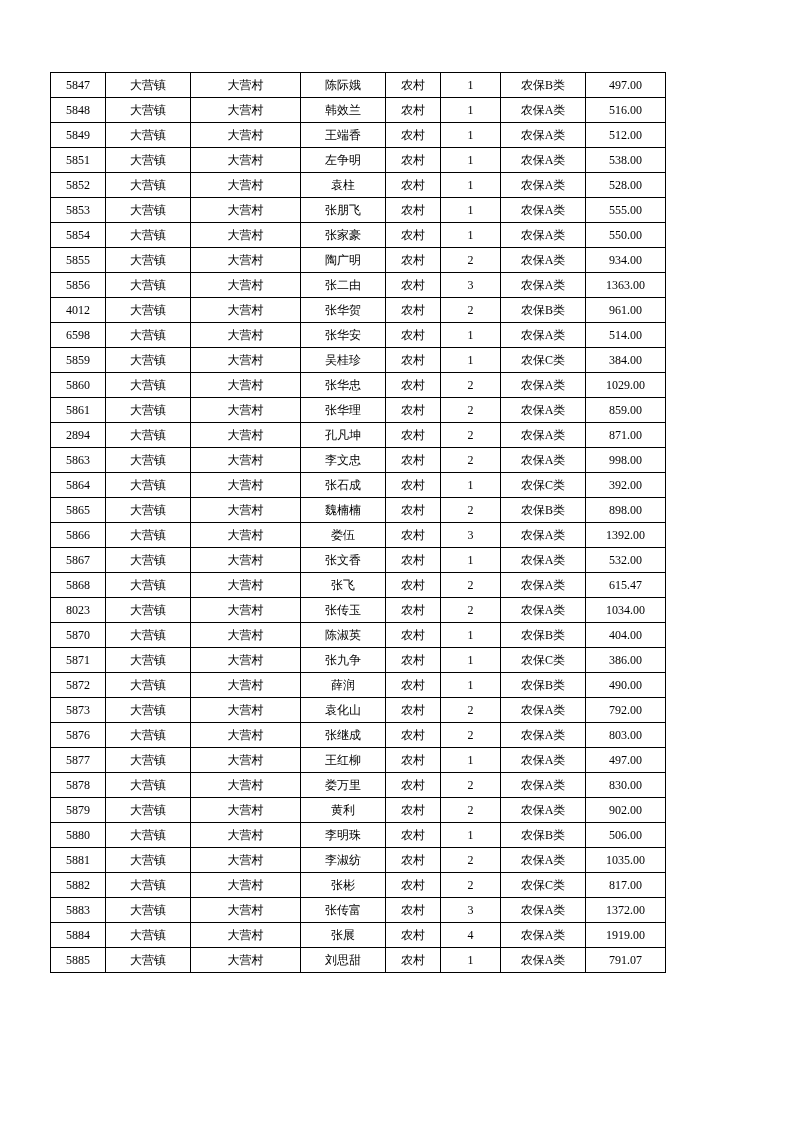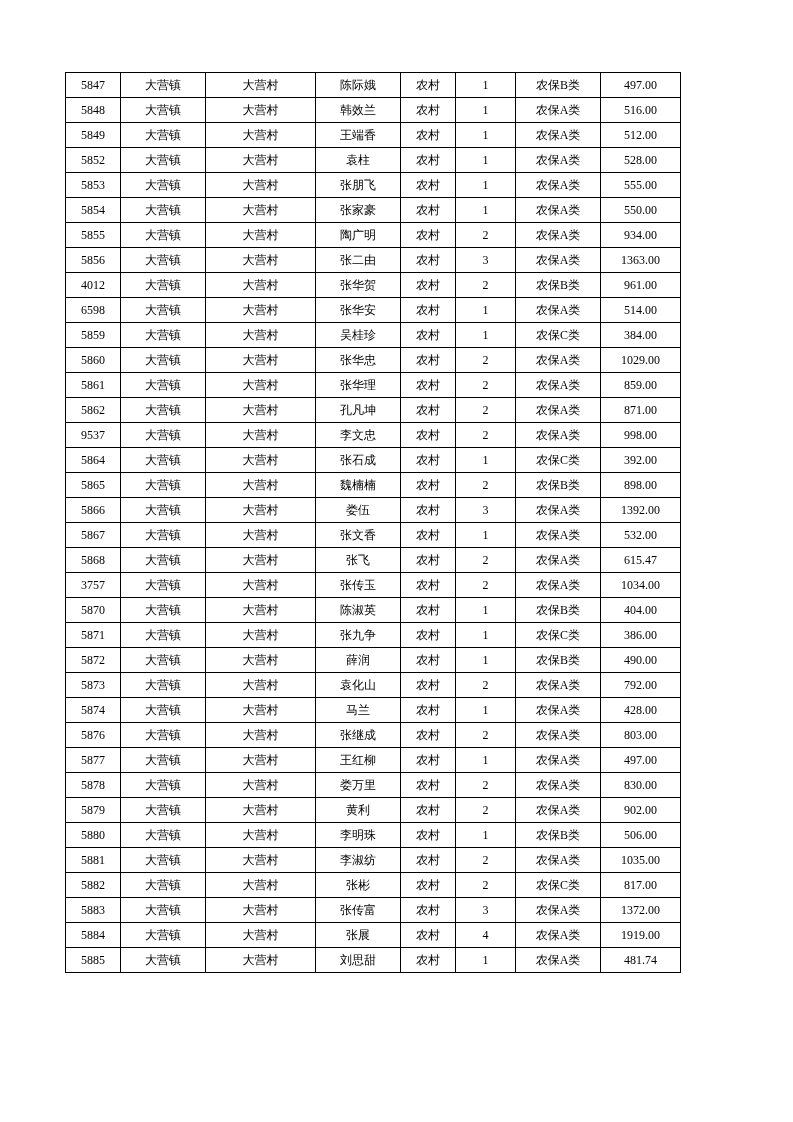--- a/index.html
+++ b/index.html
@@ -15,21 +15,21 @@
   }
   .page {
     position: relative;
     width: 793px;
     height: 1122px;
     background: #ffffff;
     overflow: hidden;
   }
   table.roster {
     position: absolute;
-    left: 65px;
+    left: 50px;
     top: 72px;
     border-collapse: collapse;
     table-layout: fixed;
   }
   table.roster td {
     border: 1px solid #000000;
     height: 24px;
     font-size: 12px;
     line-height: 24px;
     text-align: center;
@@ -86,20 +86,30 @@
           <td>5849</td>
           <td>大营镇</td>
           <td>大营村</td>
           <td>王端香</td>
           <td>农村</td>
           <td>1</td>
           <td>农保A类</td>
           <td>512.00</td>
         </tr>
         <tr>
+          <td>5851</td>
+          <td>大营镇</td>
+          <td>大营村</td>
+          <td>左争明</td>
+          <td>农村</td>
+          <td>1</td>
+          <td>农保A类</td>
+          <td>538.00</td>
+        </tr>
+        <tr>
           <td>5852</td>
           <td>大营镇</td>
           <td>大营村</td>
           <td>袁柱</td>
           <td>农村</td>
           <td>1</td>
           <td>农保A类</td>
           <td>528.00</td>
         </tr>
         <tr>
@@ -186,31 +196,31 @@
           <td>5861</td>
           <td>大营镇</td>
           <td>大营村</td>
           <td>张华理</td>
           <td>农村</td>
           <td>2</td>
           <td>农保A类</td>
           <td>859.00</td>
         </tr>
         <tr>
-          <td>5862</td>
+          <td>2894</td>
           <td>大营镇</td>
           <td>大营村</td>
           <td>孔凡坤</td>
           <td>农村</td>
           <td>2</td>
           <td>农保A类</td>
           <td>871.00</td>
         </tr>
         <tr>
-          <td>9537</td>
+          <td>5863</td>
           <td>大营镇</td>
           <td>大营村</td>
           <td>李文忠</td>
           <td>农村</td>
           <td>2</td>
           <td>农保A类</td>
           <td>998.00</td>
         </tr>
         <tr>
           <td>5864</td>
@@ -256,21 +266,21 @@
           <td>5868</td>
           <td>大营镇</td>
           <td>大营村</td>
           <td>张飞</td>
           <td>农村</td>
           <td>2</td>
           <td>农保A类</td>
           <td>615.47</td>
         </tr>
         <tr>
-          <td>3757</td>
+          <td>8023</td>
           <td>大营镇</td>
           <td>大营村</td>
           <td>张传玉</td>
           <td>农村</td>
           <td>2</td>
           <td>农保A类</td>
           <td>1034.00</td>
         </tr>
         <tr>
           <td>5870</td>
@@ -306,30 +316,20 @@
           <td>5873</td>
           <td>大营镇</td>
           <td>大营村</td>
           <td>袁化山</td>
           <td>农村</td>
           <td>2</td>
           <td>农保A类</td>
           <td>792.00</td>
         </tr>
         <tr>
-          <td>5874</td>
-          <td>大营镇</td>
-          <td>大营村</td>
-          <td>马兰</td>
-          <td>农村</td>
-          <td>1</td>
-          <td>农保A类</td>
-          <td>428.00</td>
-        </tr>
-        <tr>
           <td>5876</td>
           <td>大营镇</td>
           <td>大营村</td>
           <td>张继成</td>
           <td>农村</td>
           <td>2</td>
           <td>农保A类</td>
           <td>803.00</td>
         </tr>
         <tr>
@@ -413,17 +413,17 @@
           <td>1919.00</td>
         </tr>
         <tr>
           <td>5885</td>
           <td>大营镇</td>
           <td>大营村</td>
           <td>刘思甜</td>
           <td>农村</td>
           <td>1</td>
           <td>农保A类</td>
-          <td>481.74</td>
+          <td>791.07</td>
         </tr>
       </tbody>
   </table>
 </div>
 
 </body></html>

